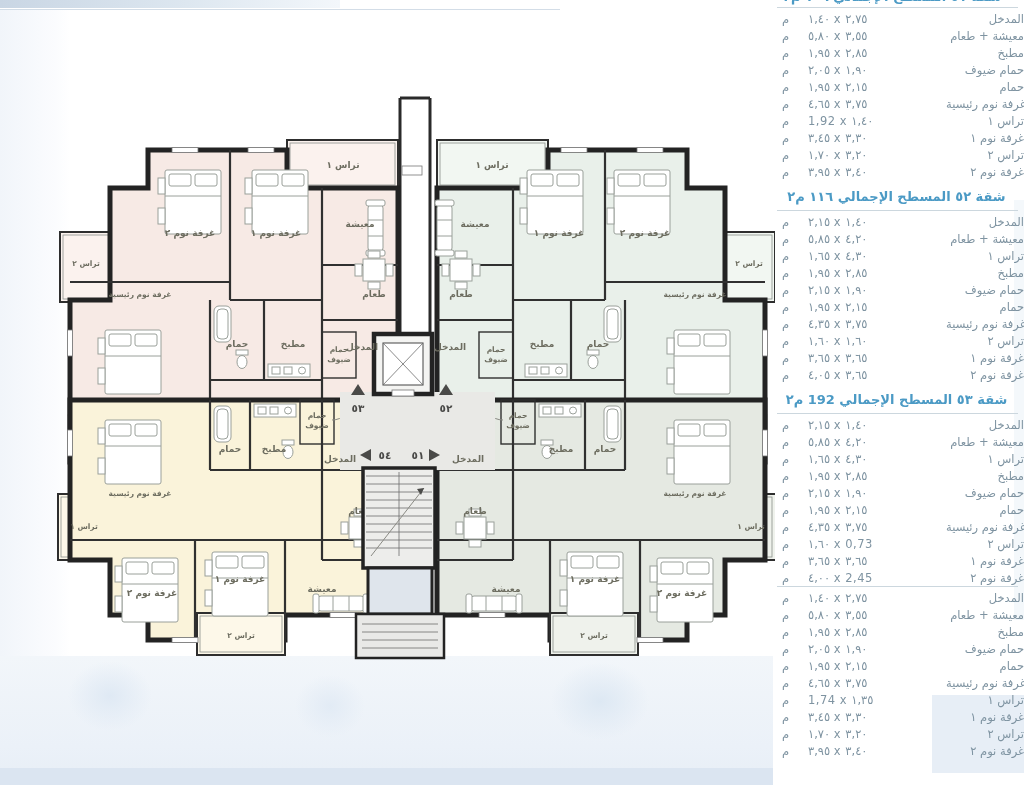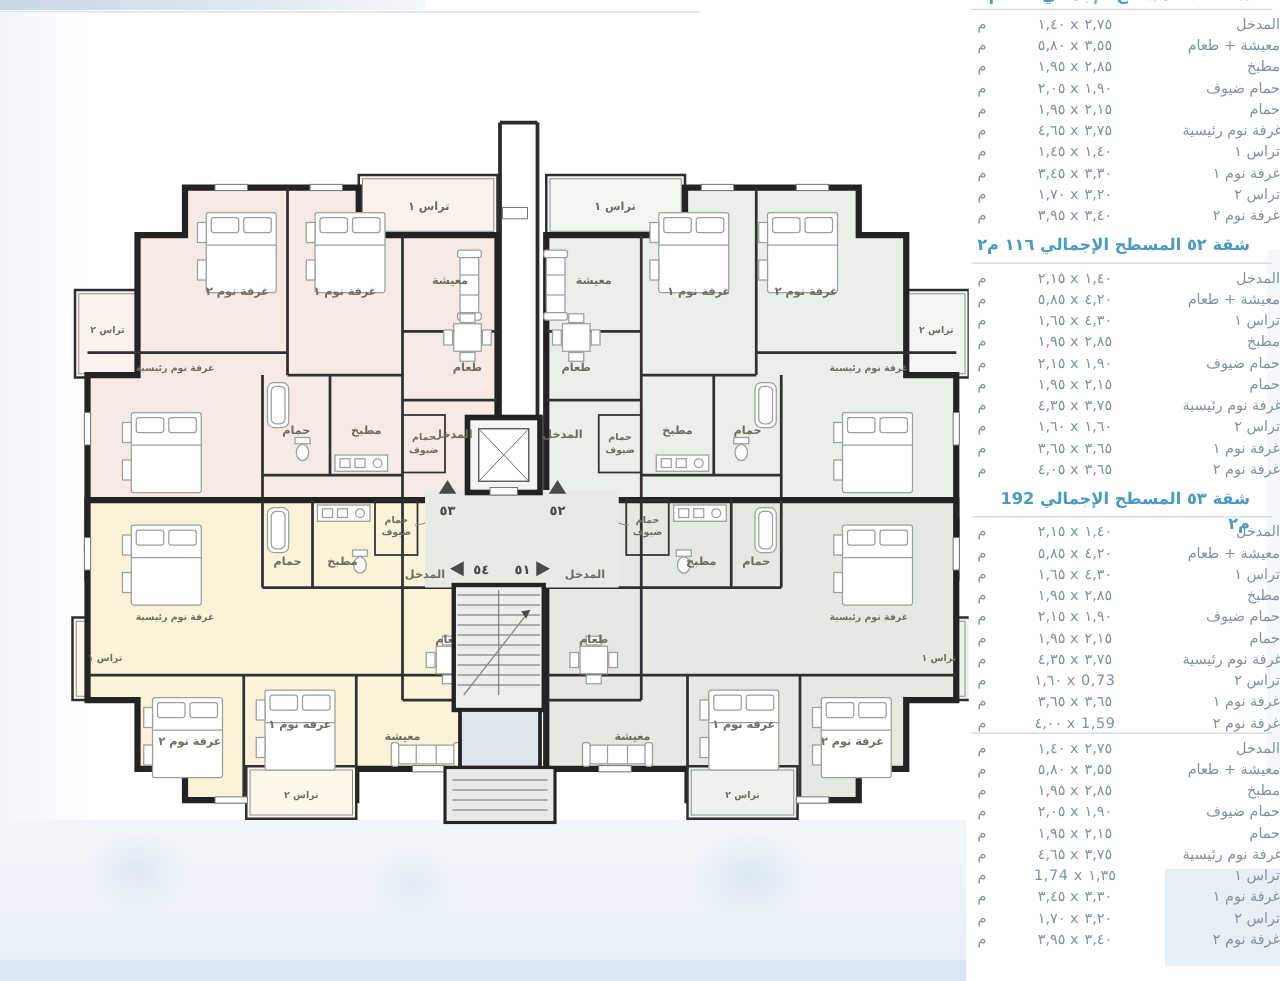--- a/index.html
+++ b/index.html
@@ -50,27 +50,27 @@
   .win{fill:#ffffff;stroke:#777;stroke-width:0.8;}
   .lbl{font:600 9px "DejaVu Sans",sans-serif;fill:#6d6d60;text-anchor:middle;}
   .lbls{font:600 7.5px "DejaVu Sans",sans-serif;fill:#6d6d60;text-anchor:middle;}
   .num{font:700 10.5px "DejaVu Sans",sans-serif;fill:#4a4a48;text-anchor:middle;}
   .tri{fill:#4a4a48;}
 
   
   .panel{position:absolute;left:773px;top:0;width:251px;height:785px;background:transparent;}
   .partial-heading{height:7px;overflow:hidden;display:flex;align-items:flex-end;justify-content:flex-end;
     direction:rtl;color:#4b9ac5;font-weight:bold;font-size:13px;line-height:20px;padding-left:10px;}
-  .sec-heading{direction:rtl;text-align:right;color:#4b9ac5;font-weight:bold;font-size:13px;
-    line-height:20px;margin:7px 24px 3px 6px;height:20px;}
+  .sec-heading{direction:rtl;text-align:center;color:#4b9ac5;font-weight:bold;font-size:13px;
+    line-height:20px;margin:7px 10px 3px 6px;height:20px;}
   .rule{border-top:1px solid #ccd7de;margin:0 6px 0 4px;}
   .rows{padding-top:2px;}
   .trow{display:flex;align-items:center;height:17px;font-size:11.5px;color:#7e93a1;}
   .cell-unit{width:26px;padding-left:9px;flex:none;}
-  .cell-dims{width:104px;flex:none;text-align:center;direction:ltr;letter-spacing:0.5px;}
+  .cell-dims{width:104px;flex:none;text-align:left;direction:ltr;letter-spacing:0.5px;}
   .cell-name{flex:1;direction:rtl;text-align:right;padding-left:34px;white-space:nowrap;}
 </style>
 </head>
 <body>
 
 <div class="bg-top-strip"></div>
 <div class="bg-top-line"></div>
 <div class="bg-left"></div>
 <div class="bg-bottom"></div>
 <div class="bg-bottom-strip"></div>
@@ -384,21 +384,21 @@
         <span class="cell-dims">١,٩٥ x ٢,١٥</span>
         <span class="cell-name">حمام</span>
       </div>
         <div class="trow">
         <span class="cell-unit">م</span>
         <span class="cell-dims">٤,٦٥ x ٣,٧٥</span>
         <span class="cell-name">غرفة نوم رئيسية</span>
       </div>
         <div class="trow">
         <span class="cell-unit">م</span>
-        <span class="cell-dims">١,٤٥ x ١,٤٠</span>
+        <span class="cell-dims">1,92 x ١,٤٠</span>
         <span class="cell-name">تراس ١</span>
       </div>
         <div class="trow">
         <span class="cell-unit">م</span>
         <span class="cell-dims">٣,٤٥ x ٣,٣٠</span>
         <span class="cell-name">غرفة نوم ١</span>
       </div>
         <div class="trow">
         <span class="cell-unit">م</span>
         <span class="cell-dims">١,٧٠ x ٣,٢٠</span>
@@ -515,21 +515,21 @@
         <span class="cell-dims">١,٦٠ x 0,73</span>
         <span class="cell-name">تراس ٢</span>
       </div>
         <div class="trow">
         <span class="cell-unit">م</span>
         <span class="cell-dims">٣,٦٥ x ٣,٦٥</span>
         <span class="cell-name">غرفة نوم ١</span>
       </div>
         <div class="trow">
         <span class="cell-unit">م</span>
-        <span class="cell-dims">٤,٠٠ x 1,59</span>
+        <span class="cell-dims">٤,٠٠ x 2,45</span>
         <span class="cell-name">غرفة نوم ٢</span>
       </div>
       </div>
   </div>
 
   <div>
     <div class="rule"></div>
     <div class="rows">
 
     <div class="trow">

